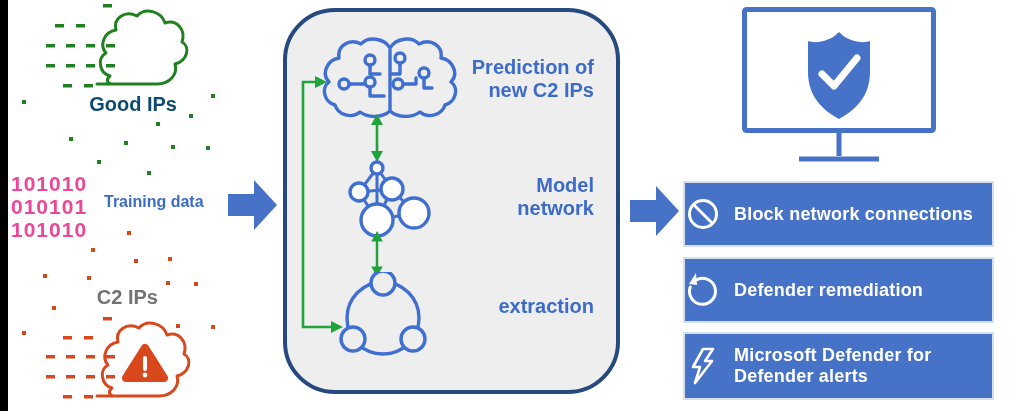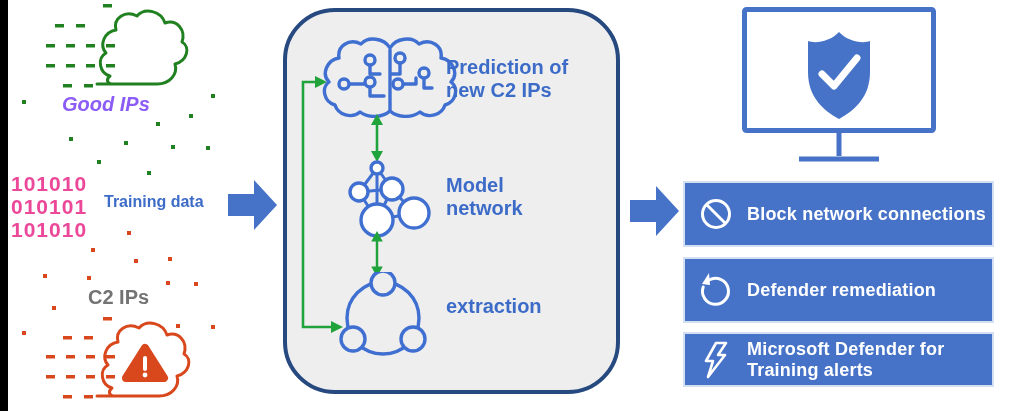--- a/index.html
+++ b/index.html
@@ -2,34 +2,34 @@
 <html><head>
 <meta charset="utf-8">
 <style>
   html,body{margin:0;padding:0;background:#fff;}
   .canvas{
     position:relative;width:1024px;height:411px;background:#ffffff;
     font-family:"Liberation Sans",sans-serif;overflow:hidden;
   }
   .abs{position:absolute;}
   .lbl{font-weight:bold;line-height:1.12;}
-  .green-t{color:#8b5cf6;font-style:italic;}
+  .green-t{color:#0c4a6e;}
   .blue-t{color:#3c6cc8;}
   .orange-t{color:#737373;}
-  .center{text-align:left;}
+  .center{text-align:right;}
   .black-bar{left:0;top:0;width:8px;height:411px;background:#000;}
   .ml-box{
     left:283px;top:8px;width:337px;height:386px;box-sizing:border-box;
     background:#eeeeef;border:4px solid #26497f;border-radius:52px;
   }
   .stage-label{width:148px;font-size:20px;line-height:23px;}
   .banner{
     left:683px;width:311px;height:66px;box-sizing:border-box;
     background:#4673c8;border:2px solid #d4dff3;
-    display:flex;align-items:center;padding-left:13px;gap:13px;
+    display:flex;align-items:center;gap:13px;
   }
   .banner-label{color:#ffffff;font-weight:bold;font-size:18px;line-height:21px;letter-spacing:.2px;}
   svg{display:block;}
   .deco{pointer-events:none;}
 </style>
 </head>
 <body>
 
 <div class="canvas">
 
@@ -221,23 +221,23 @@
   </div>
 
   <div class="abs banner" style="top:257px">
     <svg width="36" height="36" viewBox="0 0 36 36">
       <path d="M11,8 A13,13 0 1 1 5.2,15" fill="none" stroke="#ffffff" stroke-width="3" stroke-linecap="round"></path>
       <polygon points="12,13 4,12 11,1" fill="#ffffff"></polygon>
     </svg>
     <div class="banner-label">Defender remediation</div>
   </div>
 
-  <div class="abs banner" style="top:332px;height:55px">
+  <div class="abs banner" style="top:332px;height:68px">
     <svg width="36" height="40" viewBox="0 0 36 40">
       <polygon points="18,3 28,3 20,15 27,15 10,37 15,21 8,21" fill="none" stroke="#ffffff" stroke-width="2.6" stroke-linejoin="round"></polygon>
     </svg>
     <div class="banner-label">
       <div>Microsoft Defender for</div>
-      <div>Training alerts</div>
+      <div>Defender alerts</div>
     </div>
   </div>
 
 </div>
 
 </body></html>

